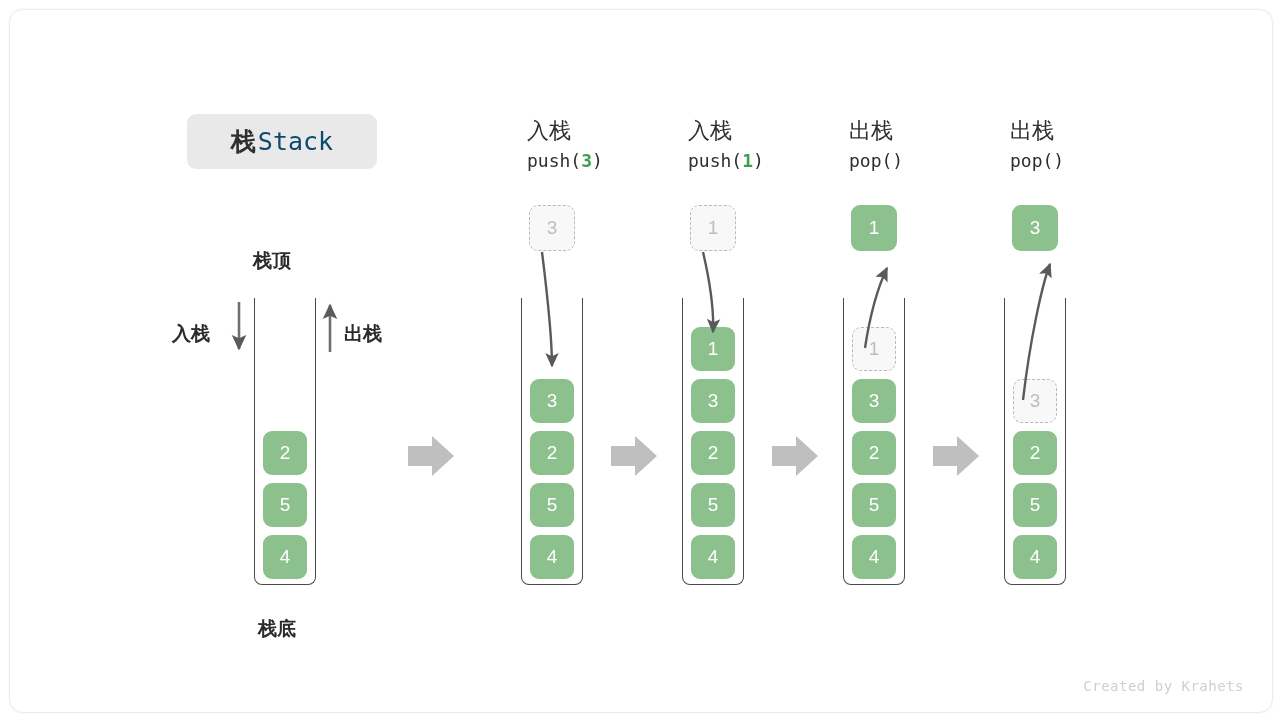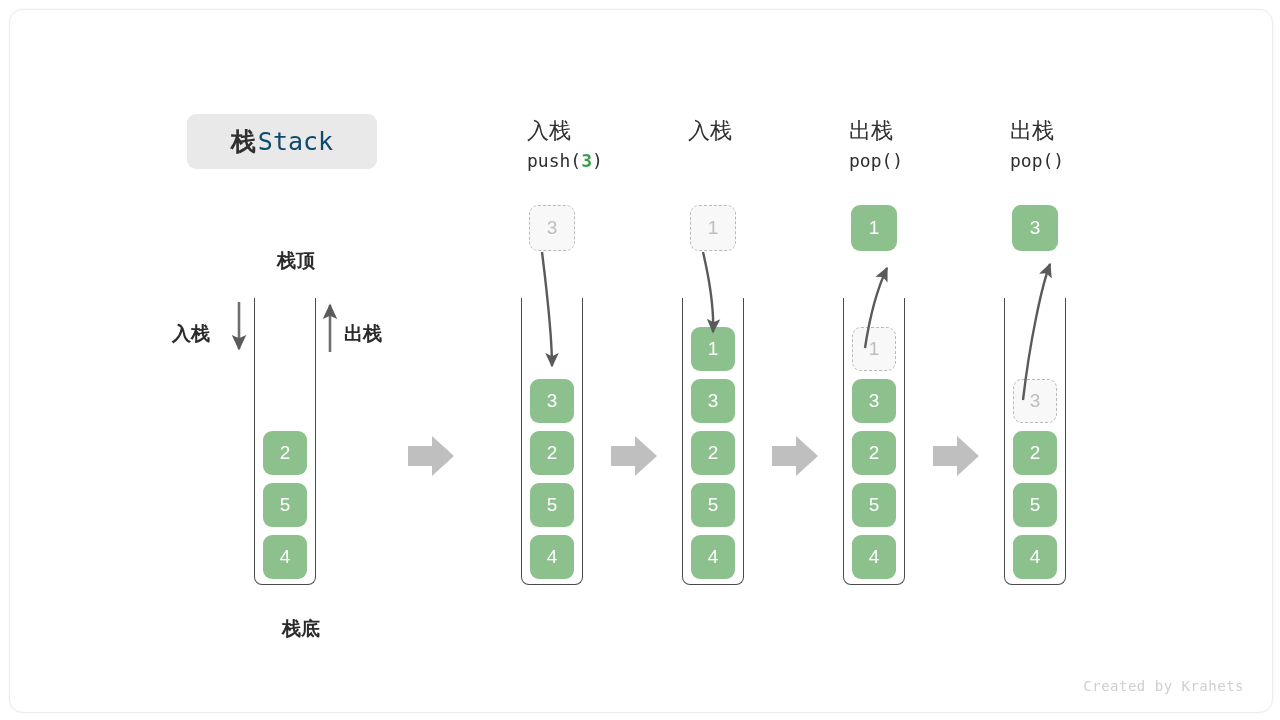--- a/index.html
+++ b/index.html
@@ -92,21 +92,21 @@
   .float-cell.filled{background:#8cc08c;color:#ffffff;}
   .float-cell.ghost{background:#f8f8f8;border:1.6px dashed #b9b9b9;color:#bdbdbd;}
 
   
   .side-label{
     font-size:19px;font-weight:bold;color:#2b2b2b;
     white-space:nowrap;
   }
   .cap-label{
     font-size:19px;font-weight:bold;color:#2b2b2b;
-    text-align:right;white-space:nowrap;
+    text-align:left;white-space:nowrap;
   }
 
   
   #credit{
     right:28px;bottom:18px;
     font-family:"DejaVu Sans Mono", monospace;
     font-size:14px;color:#cfcfcf;
     letter-spacing:0.5px;
   }
 
@@ -142,20 +142,21 @@
       <div class="float-cell ghost" style="left: 519px; top: 195px;">3</div>
       <div class="stack-box" style="left: 511px; top: 288px; height: 287px;"></div>
       <div class="cells" style="left: 511px; top: 288px; height: 287px;">
         <div class="cell filled" style="top: 81px;">3</div>
         <div class="cell filled" style="top: 133px;">2</div>
         <div class="cell filled" style="top: 185px;">5</div>
         <div class="cell filled" style="top: 237px;">4</div>
       </div>
       <div class="abs col-head" style="left: 678px; top: 106px;">
         <span class="cn">入栈</span>
+        <span class="code"><span>push(</span><span class="num">1</span><span>)</span></span>
       </div>
       <div class="float-cell ghost" style="left: 680px; top: 195px;">1</div>
       <div class="stack-box" style="left: 672px; top: 288px; height: 287px;"></div>
       <div class="cells" style="left: 672px; top: 288px; height: 287px;">
         <div class="cell filled" style="top: 29px;">1</div>
         <div class="cell filled" style="top: 81px;">3</div>
         <div class="cell filled" style="top: 133px;">2</div>
         <div class="cell filled" style="top: 185px;">5</div>
         <div class="cell filled" style="top: 237px;">4</div>
       </div>

